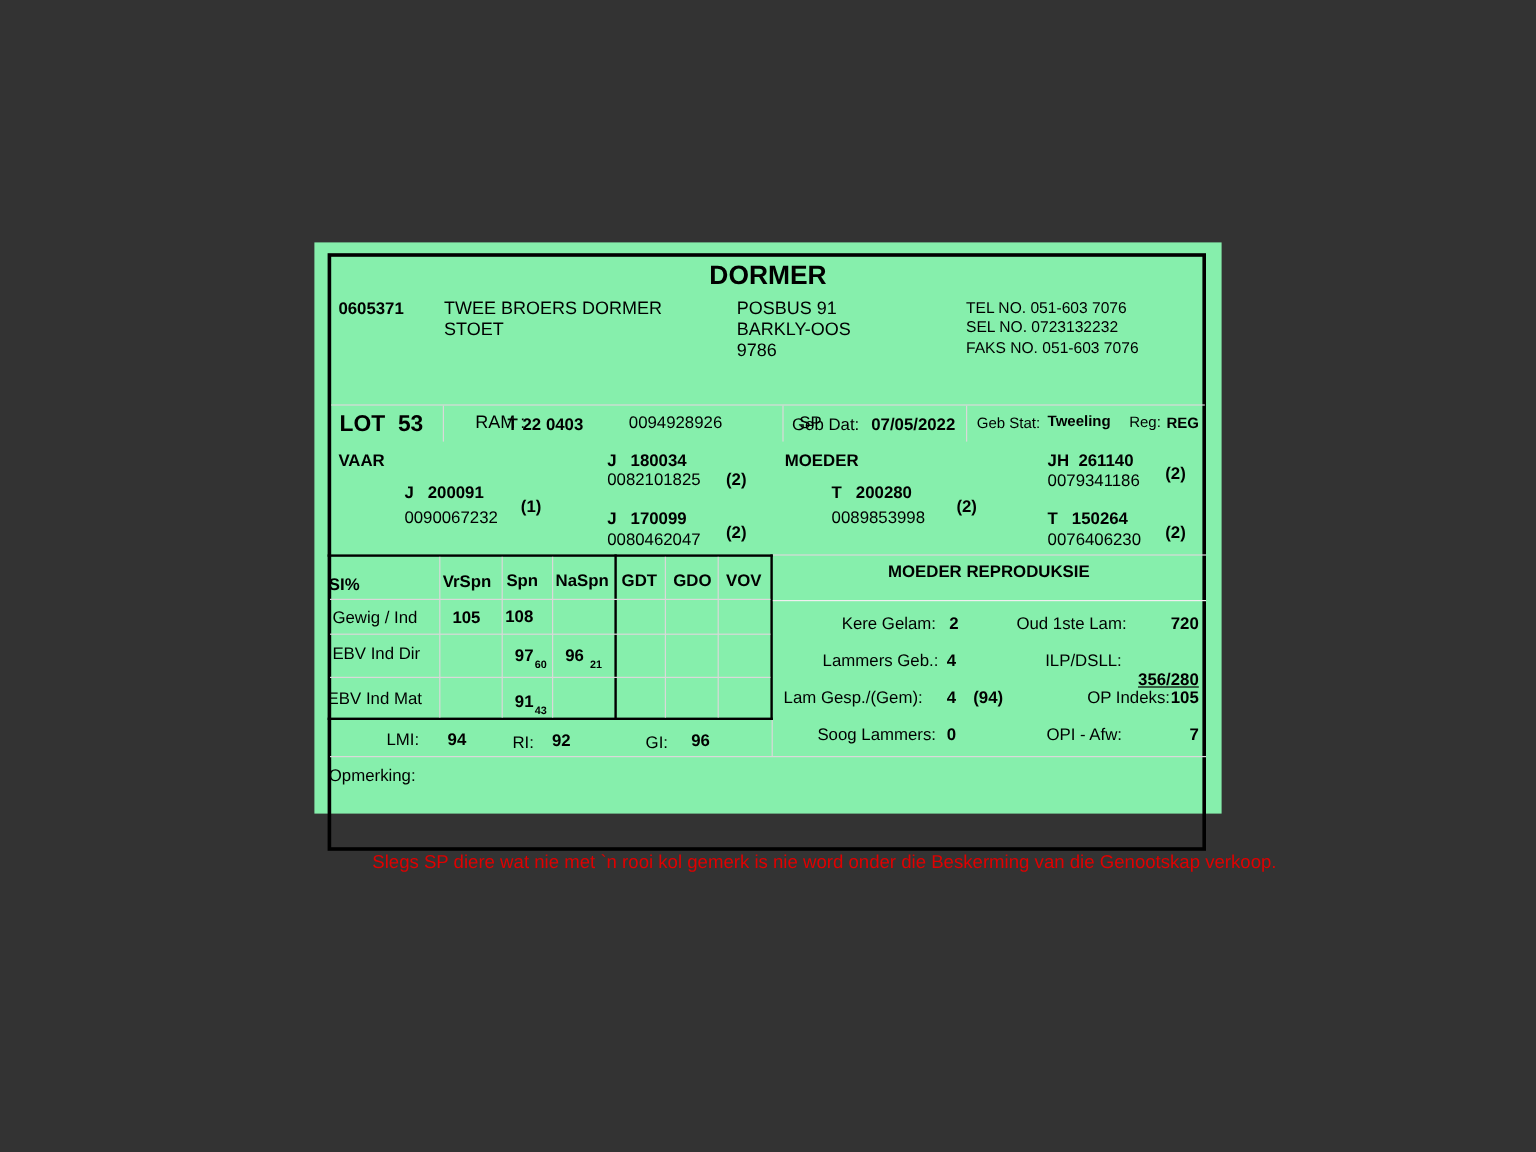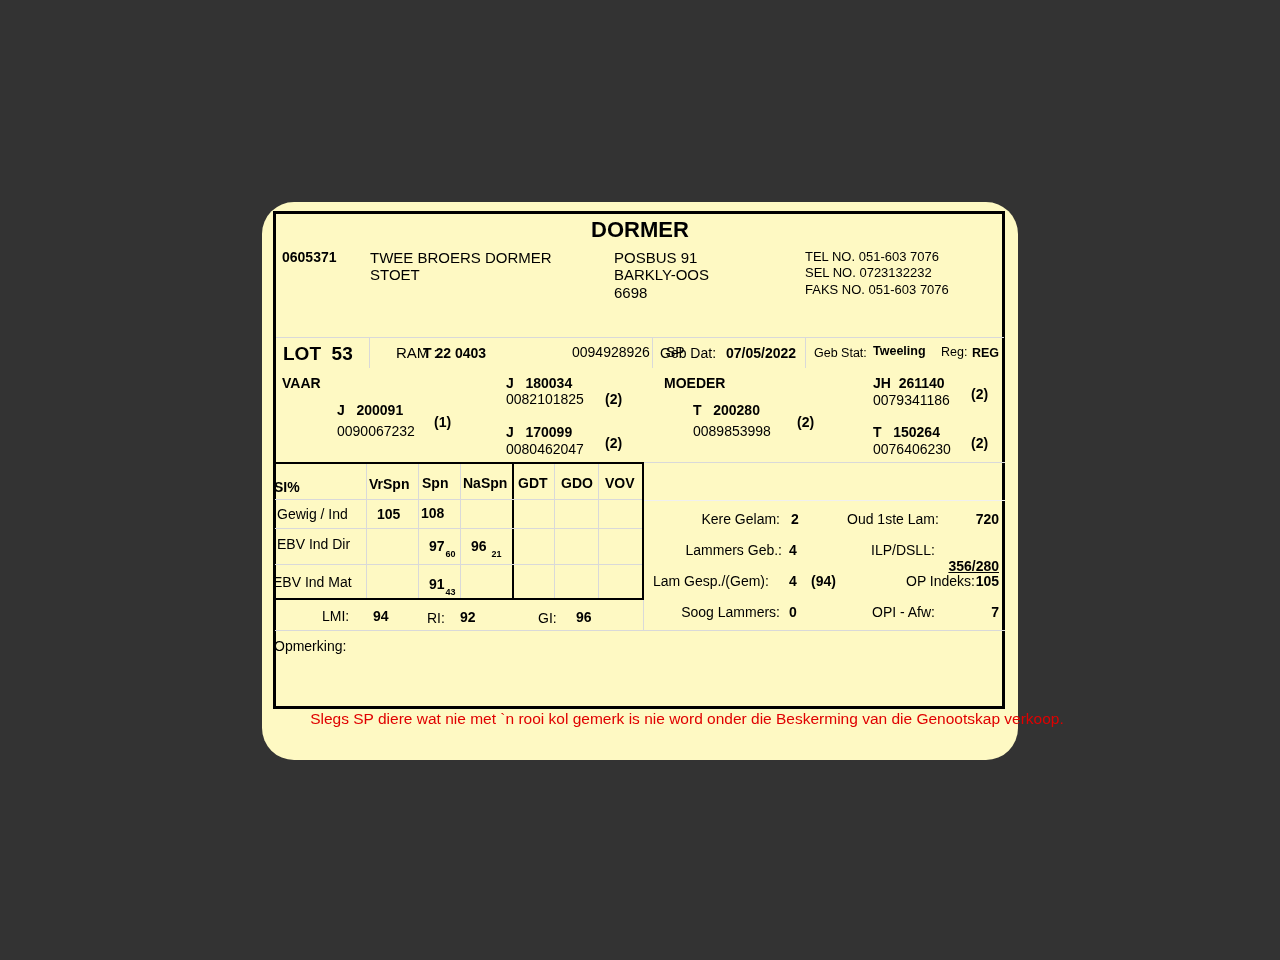--- a/index.html
+++ b/index.html
@@ -1,18 +1,18 @@
 <!DOCTYPE html>
 <html><head>
 <meta charset="utf-8">
 <style>
   html, body { margin:0; padding:0; }
   body { width:1280px; height:960px; background:#333333; position:relative; overflow:hidden;
          font-family:"Liberation Sans", sans-serif; color:#000; }
-  .sheet { position:absolute; left:262px; top:202px; width:756px; height:558px; background:#fef9c3;border-radius:32px; }
+  .sheet { position:absolute; left:262px; top:202px; width:756px; height:476px; background:#86efac; }
   .frame { position:absolute; left:11px; top:9px; width:732px; height:498px;
            border:3px solid #000; border-bottom-width:3px; border-right-width:3px; box-sizing:border-box; }
   .abs { position:absolute; white-space:nowrap; }
   .b { font-weight:bold; }
   .hl { position:absolute; height:1px; background:#d9d9d9; }
   .vl { position:absolute; width:1px; background:#d9d9d9; }
   .hk { position:absolute; height:2px; background:#000; }
   .vk { position:absolute; width:2px; background:#000; }
   .t14 { font-size:14px; }
   .t13 { font-size:13px; }
@@ -27,53 +27,53 @@
 
 <div class="sheet">
   <div class="frame"></div>
 
   <div class="abs b" style="left:0;width:756px;top:15px;text-align:center;font-size:22px;">DORMER</div>
   <div class="abs b t14" style="left:20px;top:47px;">0605371</div>
   <div class="abs t15" style="left:86px;top:47px;">TWEE BROERS DORMER</div>
   <div class="abs t15" style="left:86px;top:64px;">STOET</div>
   <div class="abs t15" style="left:330px;top:47px;">POSBUS 91</div>
   <div class="abs t15" style="left:330px;top:64px;">BARKLY-OOS</div>
-  <div class="abs t15" style="left:330px;top:82px;">6698</div>
+  <div class="abs t15" style="left:330px;top:82px;">9786</div>
   <div class="abs t13" style="left:543px;top:47px;">TEL NO. 051-603 7076</div>
   <div class="abs t13" style="left:543px;top:63px;">SEL NO. 0723132232</div>
   <div class="abs t13" style="left:543px;top:80px;">FAKS NO. 051-603 7076</div>
 
   <div class="hl" style="left:14px;top:135px;width:728px;"></div>
   <div class="vl" style="left:107px;top:136px;height:30px;"></div>
   <div class="vl" style="left:390px;top:136px;height:30px;"></div>
   <div class="vl" style="left:543px;top:136px;height:30px;"></div>
   <div class="abs b" style="left:21px;top:141px;font-size:19px;"><span>LOT</span>&nbsp;&nbsp;<span>53</span></div>
   <div class="abs t15" style="left:112px;top:142px;">RAM :</div>
   <div class="abs b t14" style="left:161px;top:143px;">T 22 0403</div>
-  <div class="abs t14" style="left:262px;top:142px;margin-left:48px;">0094928926</div>
+  <div class="abs t14" style="left:262px;top:142px;">0094928926</div>
   <div class="abs t14" style="left:356px;top:142px;margin-left:48px;">SP</div>
   <div class="abs t14" style="left:398px;top:143px;">Geb Dat:</div>
   <div class="abs b t14" style="left:464px;top:143px;">07/05/2022</div>
   <div class="abs" style="left:552px;top:144px;font-size:12.5px;">Geb Stat:</div>
   <div class="abs b" style="left:611px;top:142px;font-size:12.5px;">Tweeling</div>
   <div class="abs" style="left:679px;top:143px;font-size:12.5px;">Reg:</div>
   <div class="abs b" style="left:710px;top:144px;font-size:12.5px;">REG</div>
 
   <div class="abs b t14" style="left:20px;top:173px;">VAAR</div>
   <div class="abs b t14" style="left:75px;top:200px;white-space:pre;">J   200091</div>
   <div class="abs t14" style="left:75px;top:221px;">0090067232</div>
   <div class="abs b t14" style="left:172px;top:212px;">(1)</div>
   <div class="abs b t14" style="left:244px;top:173px;white-space:pre;">J   180034</div>
   <div class="abs t14" style="left:244px;top:189px;">0082101825</div>
   <div class="abs b t14" style="left:343px;top:189px;">(2)</div>
   <div class="abs b t14" style="left:244px;top:222px;white-space:pre;">J   170099</div>
   <div class="abs t14" style="left:244px;top:239px;">0080462047</div>
   <div class="abs b t14" style="left:343px;top:233px;">(2)</div>
 
-  <div class="abs b t14" style="left:392px;top:173px;margin-left:10px;">MOEDER</div>
+  <div class="abs b t14" style="left:392px;top:173px;">MOEDER</div>
   <div class="abs b t14" style="left:431px;top:200px;white-space:pre;">T   200280</div>
   <div class="abs t14" style="left:431px;top:221px;">0089853998</div>
   <div class="abs b t14" style="left:535px;top:212px;">(2)</div>
   <div class="abs b t14" style="left:611px;top:173px;white-space:pre;">JH  261140</div>
   <div class="abs t14" style="left:611px;top:190px;">0079341186</div>
   <div class="abs b t14" style="left:709px;top:184px;">(2)</div>
   <div class="abs b t14" style="left:611px;top:222px;white-space:pre;">T   150264</div>
   <div class="abs t14" style="left:611px;top:239px;">0076406230</div>
   <div class="abs b t14" style="left:709px;top:233px;">(2)</div>
 
@@ -112,20 +112,21 @@
 
   <div class="hl" style="left:13px;top:428px;width:730px;"></div>
   <div class="vl" style="left:381px;top:398px;height:30px;"></div>
   <div class="abs t14" style="left:60px;top:406px;">LMI:</div>
   <div class="abs b t14" style="left:111px;top:406px;">94</div>
   <div class="abs t14" style="left:165px;top:408px;">RI:</div>
   <div class="abs b t14" style="left:198px;top:407px;">92</div>
   <div class="abs t14" style="left:276px;top:408px;">GI:</div>
   <div class="abs b t14" style="left:314px;top:407px;">96</div>
 
+  <div class="abs b t14" style="left:382px;width:360px;top:266px;text-align:center;">MOEDER REPRODUKSIE</div>
   <div class="hl" style="left:382px;top:298px;width:361px;background:#f0f0f0;"></div>
 
   <div class="abs t14 r" style="left:380px;width:138px;top:309px;">Kere Gelam:</div>
   <div class="abs b t14" style="left:529px;top:309px;">2</div>
   <div class="abs t14 r" style="left:376px;width:144px;top:340px;">Lammers Geb.:</div>
   <div class="abs b t14" style="left:527px;top:340px;">4</div>
   <div class="abs t14" style="left:391px;top:371px;">Lam Gesp./(Gem):</div>
   <div class="abs b t14" style="left:527px;top:371px;">4</div>
   <div class="abs b t14" style="left:549px;top:371px;">(94)</div>
   <div class="abs t14 r" style="left:376px;width:142px;top:402px;">Soog Lammers:</div>

